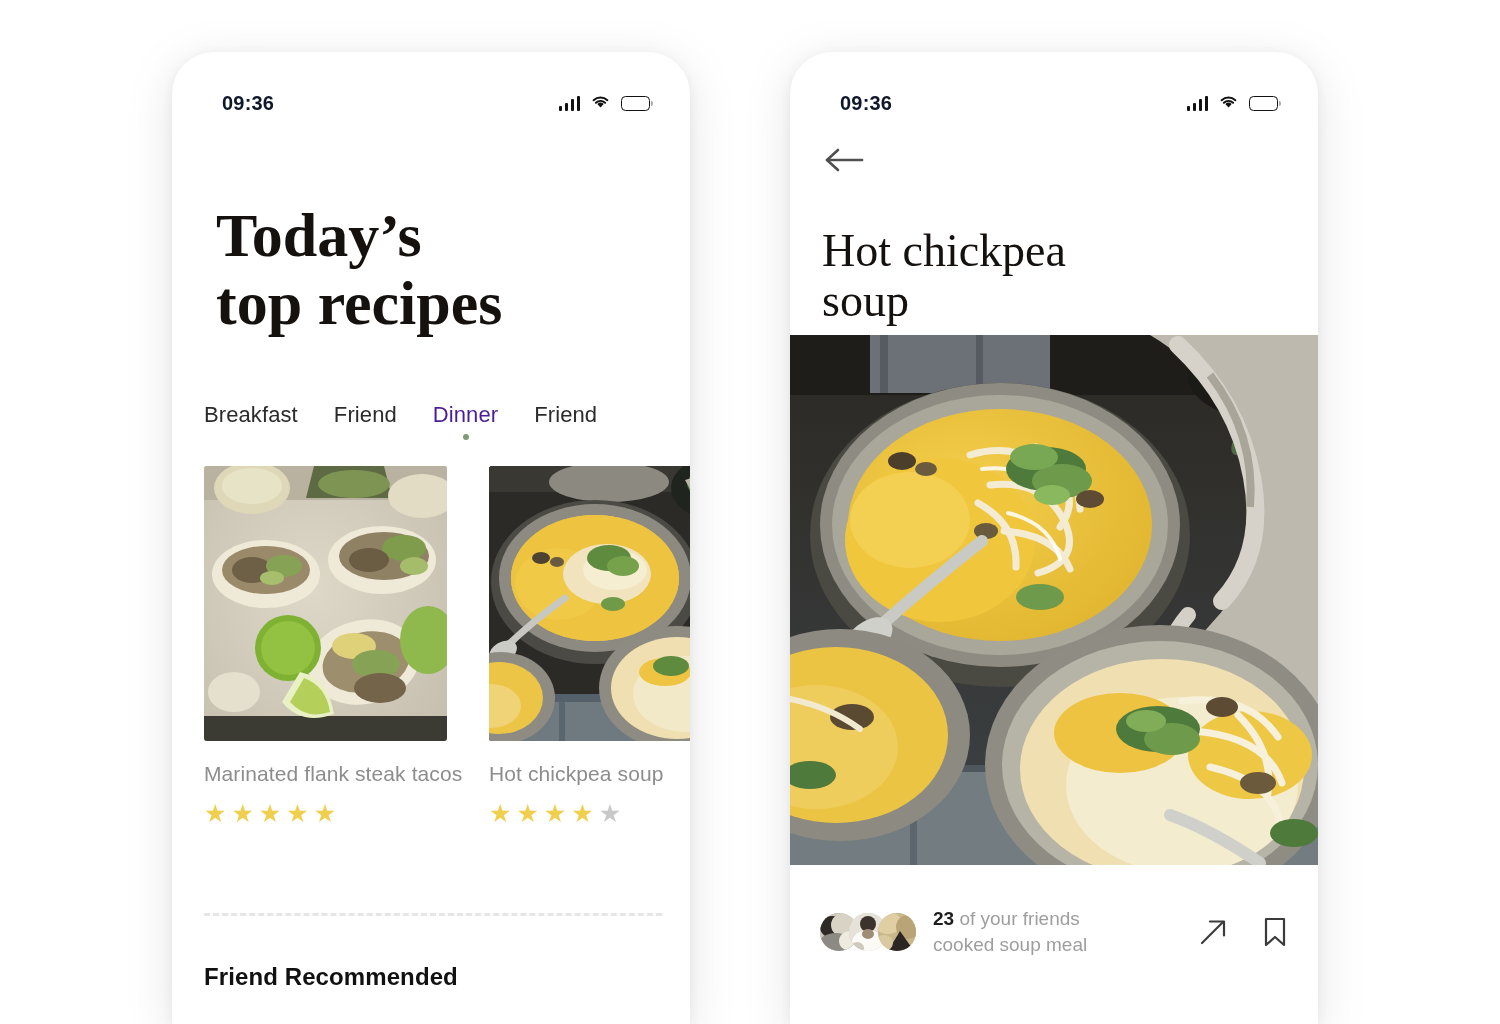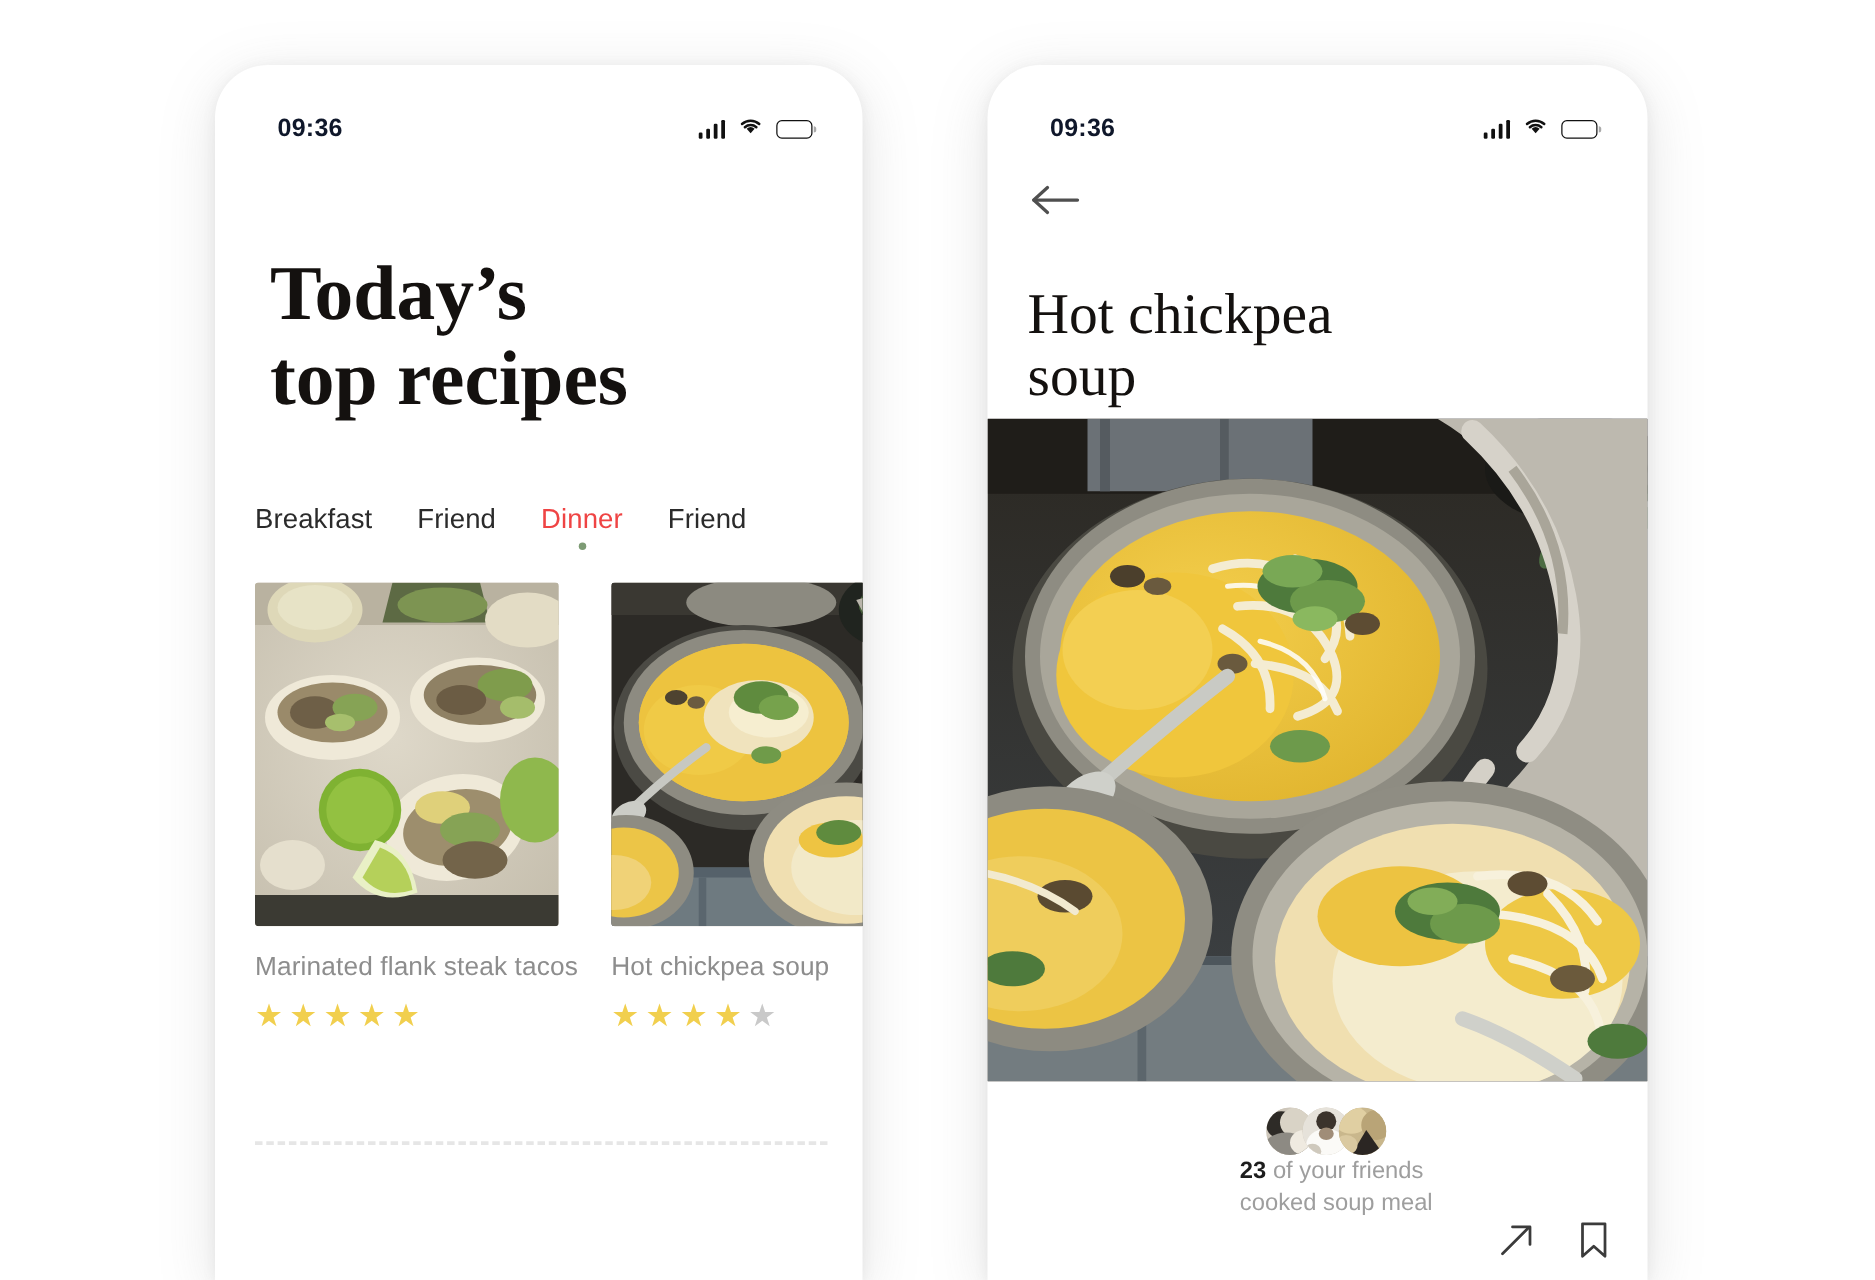--- a/index.html
+++ b/index.html
@@ -102,21 +102,21 @@
     gap: 36px;
   }
   .tab {
     font-size: 22px;
     color: #2b2b2b;
     letter-spacing: 0.1px;
     position: relative;
     padding-bottom: 14px;
     cursor: pointer;
   }
-  .tab.active { color: #ef4444; }
+  .tab.active { color: #4c1d95; }
   .tab.active::after {
     content: "";
     position: absolute;
     left: 50%; transform: translateX(-50%);
     bottom: 2px;
     width: 6px; height: 6px;
     border-radius: 50%;
     background: #7d9b74;
   }
 
@@ -206,21 +206,20 @@
 
   .social-bar {
     position: absolute;
     left: 0; right: 0;
     top: 760px;
     height: 92px;
     display: flex;
     align-items: center;
     padding: 0 26px 0 30px;
     box-sizing: border-box;
-    flex-direction: column;
   }
   .avatars { display: flex; align-items: center; }
   .avatar {
     width: 38px; height: 38px;
     border-radius: 50%;
     overflow: hidden;
     margin-right: -9px;
     position: relative;
     background: #cfc8bb;
   }
@@ -386,20 +385,21 @@
           <span class="star">★</span>
           <span class="star">★</span>
           <span class="star empty">★</span>
         </div>
       </div>
 
     </div>
 
     <div class="divider-dotted"></div>
 
+    <div id="friend-rec">Friend Recommended</div>
   </div>
 </div>
 
 <div class="phone" id="phone-right">
 
   <div class="status-bar">
     <div class="status-time">09:36</div>
     <div class="status-icons">
       <span class="signal">
           <i></i>

